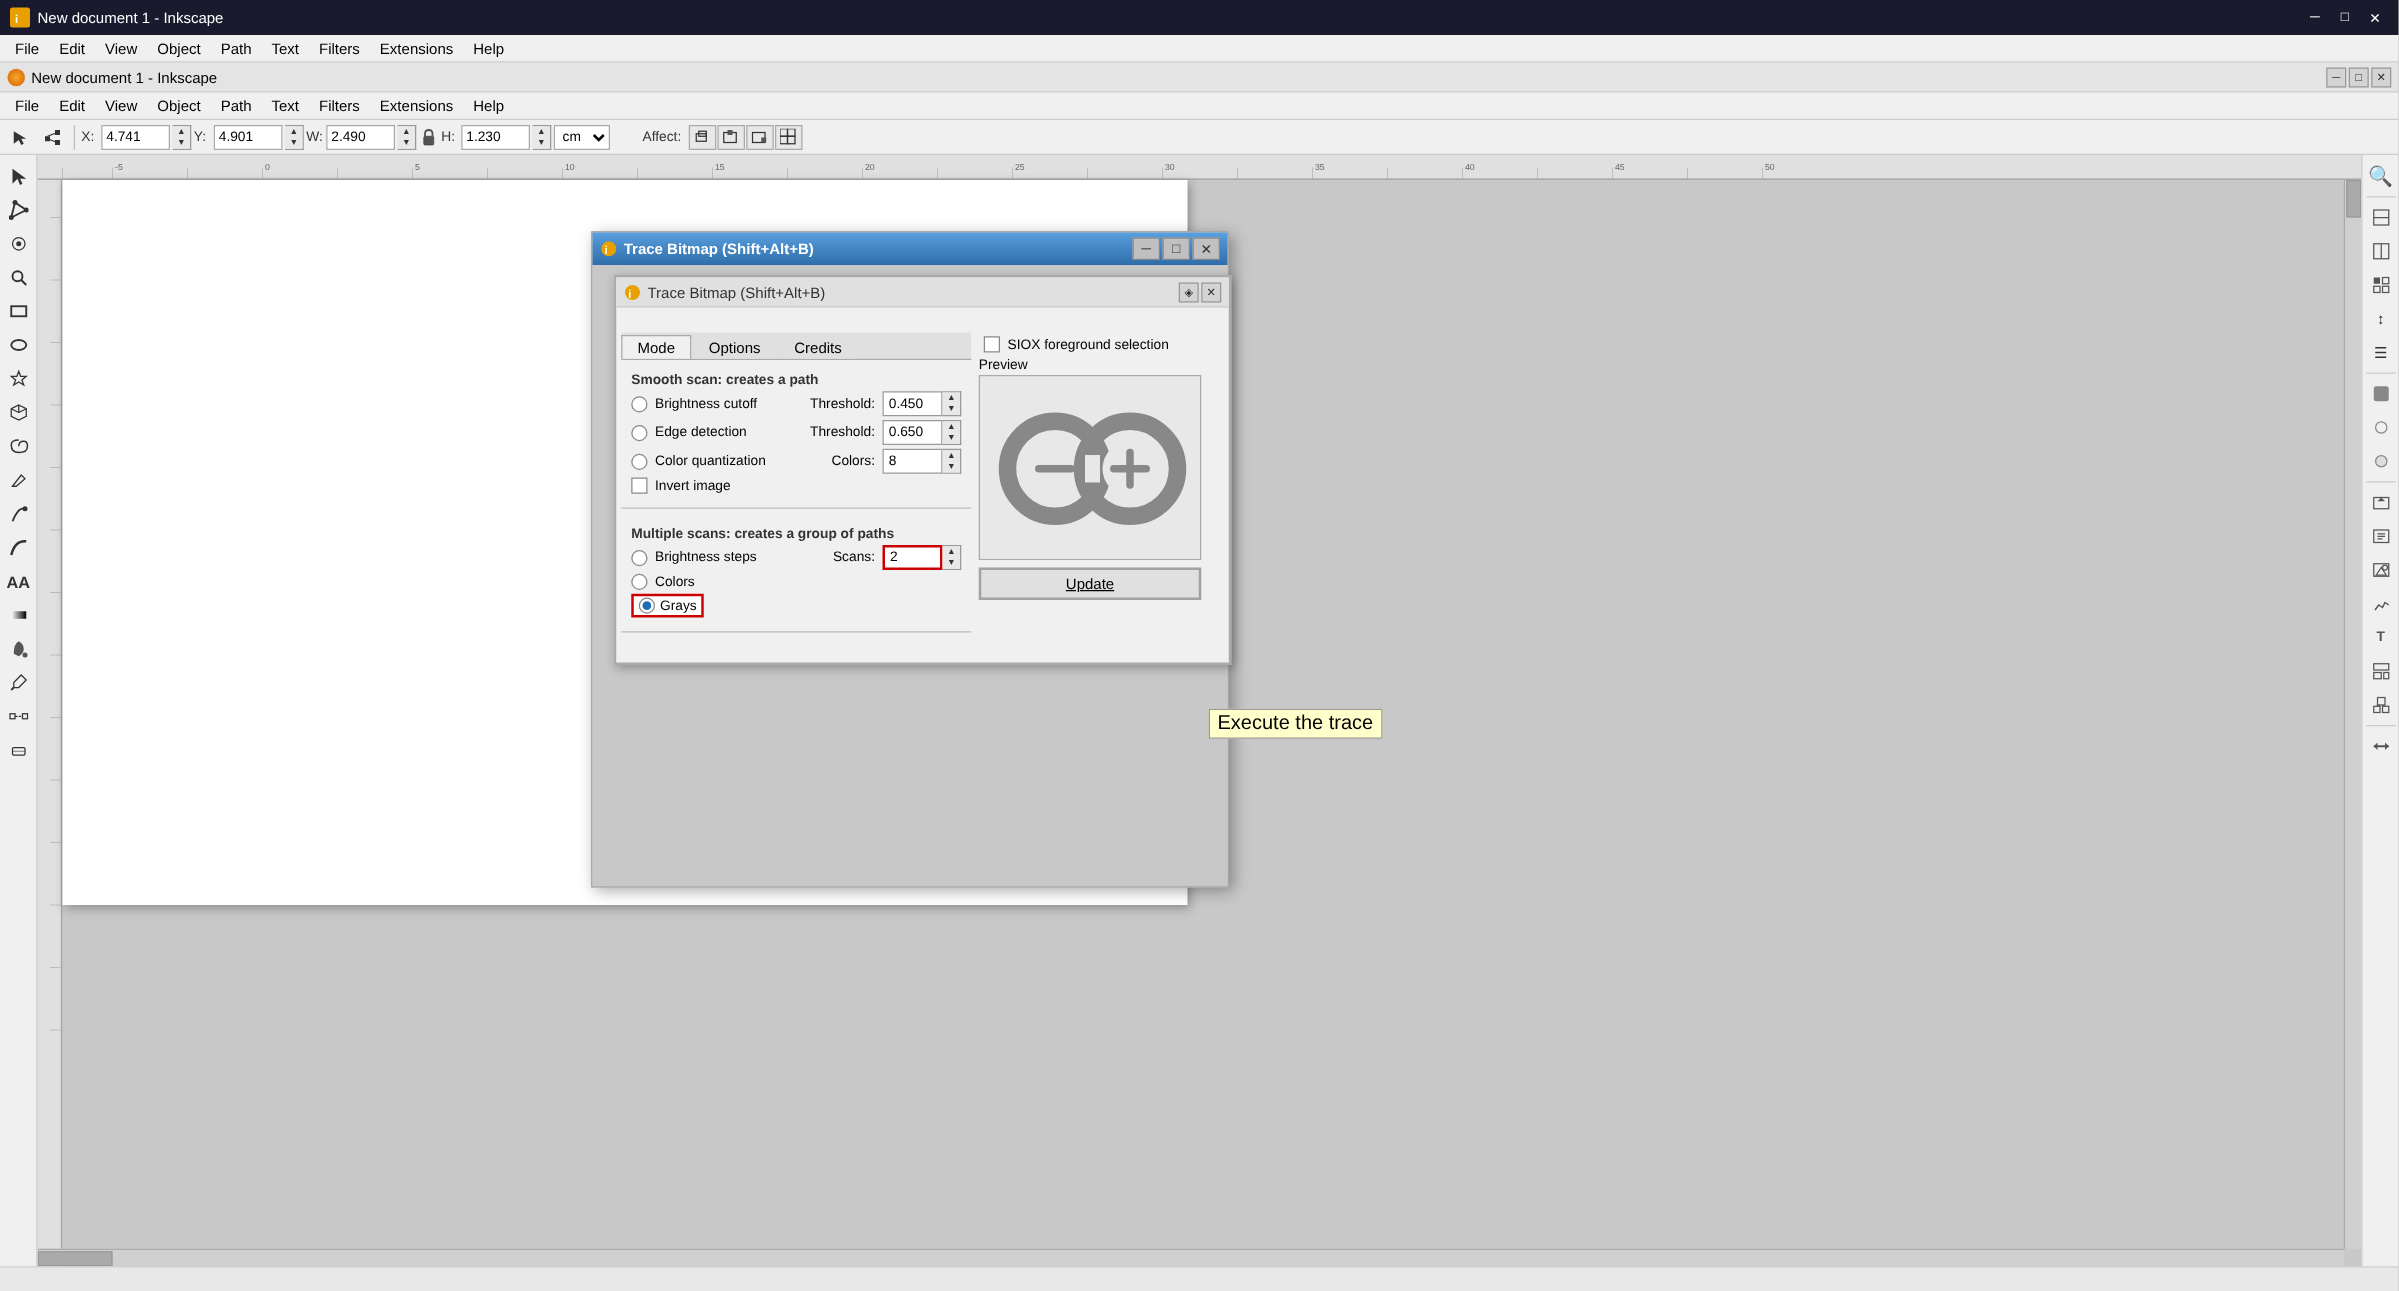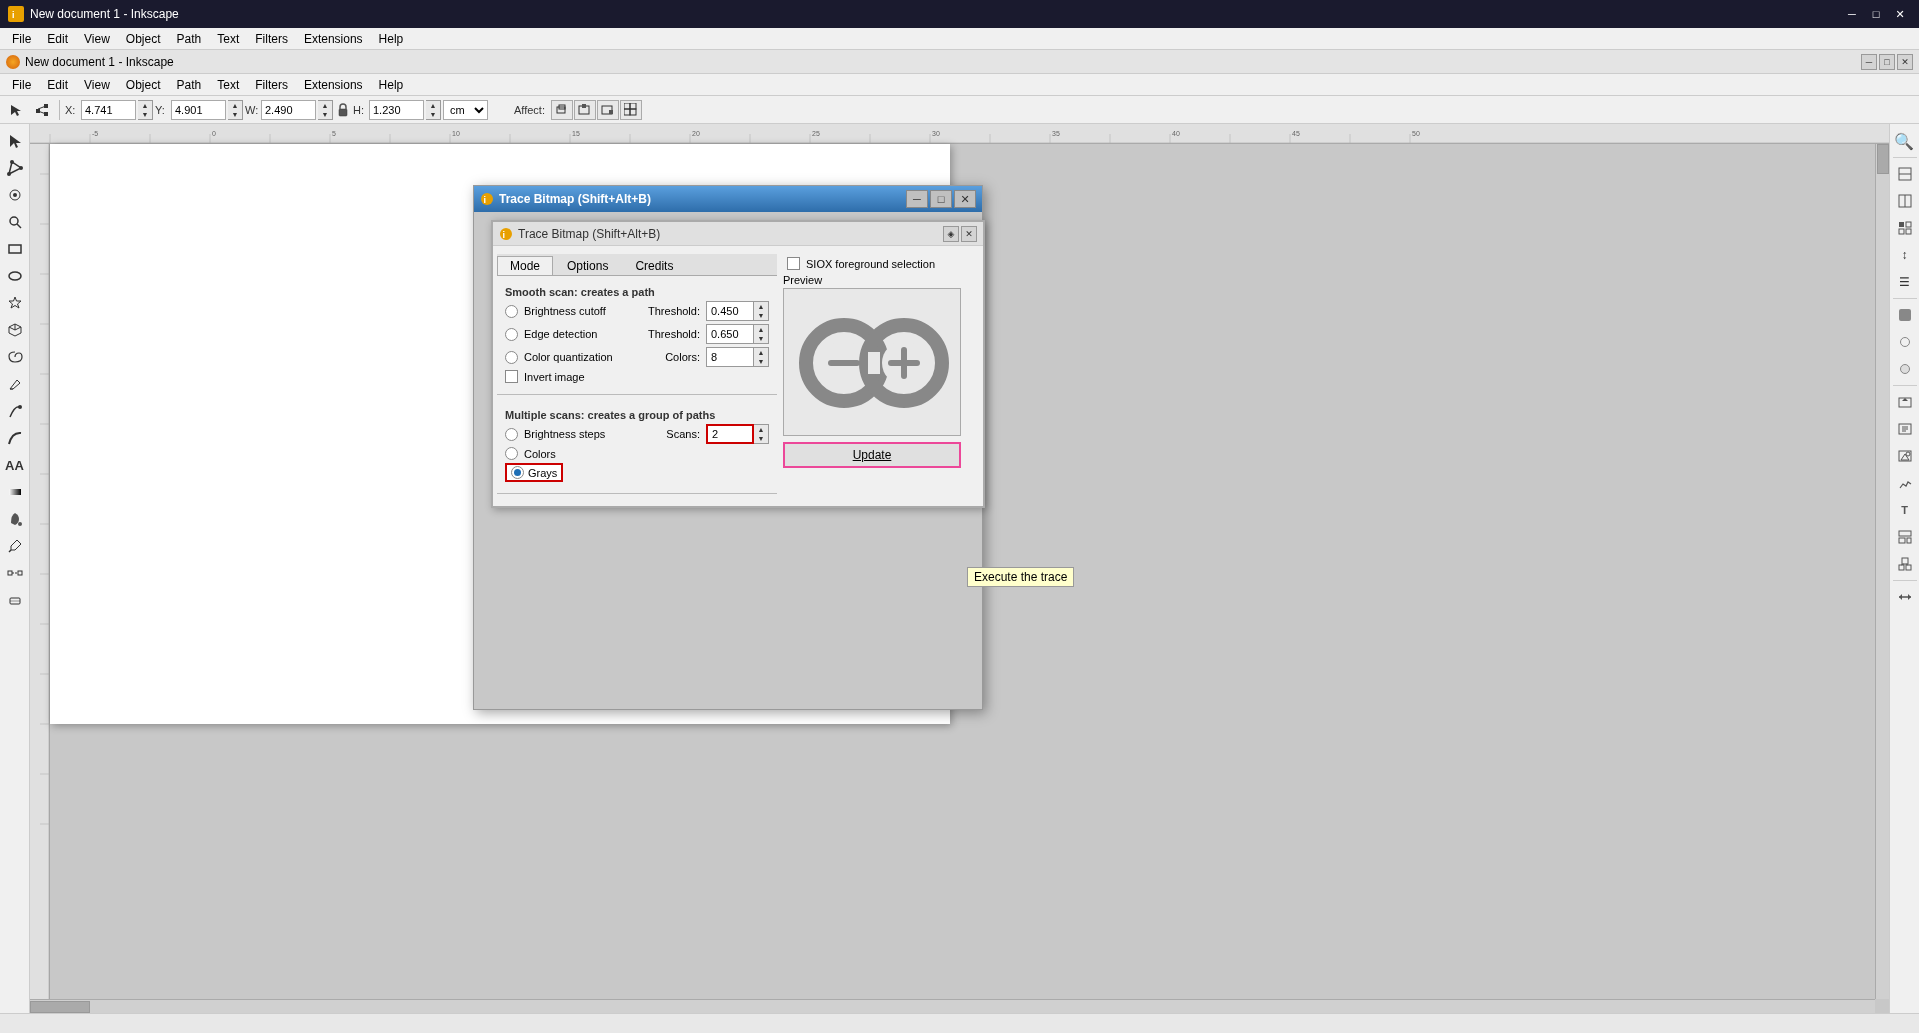--- a/index.html
+++ b/index.html
@@ -242,21 +242,21 @@
       cursor: pointer;
       font-size: 12px;
     }
 
     
     .tooltip {
       position: absolute;
       background: #ffffcc;
       border: 1px solid #999;
       padding: 2px 6px;
-      font-size: 12px;
+      font-size: 16px;
       color: #000;
       z-index: 1000;
       white-space: nowrap;
     }
 
     
     .status-bar {
       position: absolute;
       bottom: 0;
       left: 0;
@@ -790,21 +790,21 @@
             <text x="3.5" y="11" fill="white" font-size="9" font-weight="bold">i</text>
           </svg>
       </div>
       <span style="font-size:12px; color:#333;">Trace Bitmap (Shift+Alt+B)</span>
       <div style="margin-left:auto; display:flex; gap:2px;">
         <div class="inner-btn" style="background:#d4d4d4;">◈</div>
         <div class="inner-btn">✕</div>
       </div>
     </div>
 
-    <div style="display:flex; padding:8px 4px;">
+    <div style="display:flex; padding:20px 4px;">
 
       <div style="width:280px; flex-shrink:0;">
 
         <div class="tab-bar">
           <div class="tab active">Mode</div>
           <div class="tab">Options</div>
           <div class="tab">Credits</div>
         </div>
 
         <div style="padding:4px;">
@@ -915,21 +915,21 @@
             <circle cx="120" cy="74" r="22" fill="#e8e8e8"></circle>
 
             <rect x="104" y="71" width="32" height="6" rx="3" fill="#888"></rect>
             <rect x="117" y="58" width="6" height="32" rx="3" fill="#888"></rect>
 
             <rect x="84" y="63" width="12" height="22" fill="#e8e8e8"></rect>
           </svg>
         </div>
 
         <div style="margin-top:6px;">
-          <button style="width:178px; height:26px; background:#e0e0e0; border:2px solid #ec4899; cursor:pointer; font-size:12px; font-weight:normal;text-decoration:underline;">Update</button>
+          <button style="width:178px; height:26px; background:#e0e0e0; border:2px solid #a3a3a3; cursor:pointer; font-size:12px; font-weight:normal;text-decoration:underline;">Update</button>
         </div>
       </div>
     </div>
 
   </div>
 
   <div class="tooltip" style="top:567px; left:967px;">
     <span>Execute the trace</span>
   </div>
 

